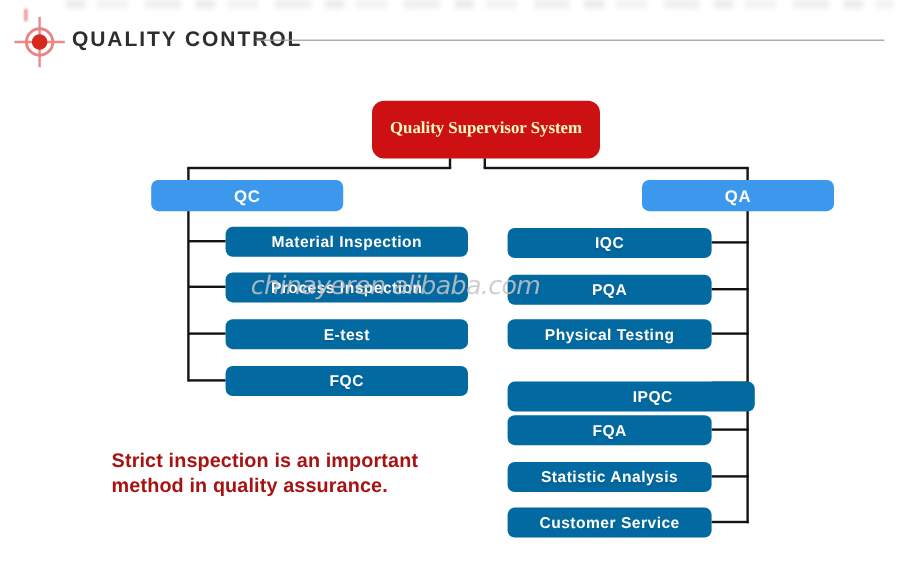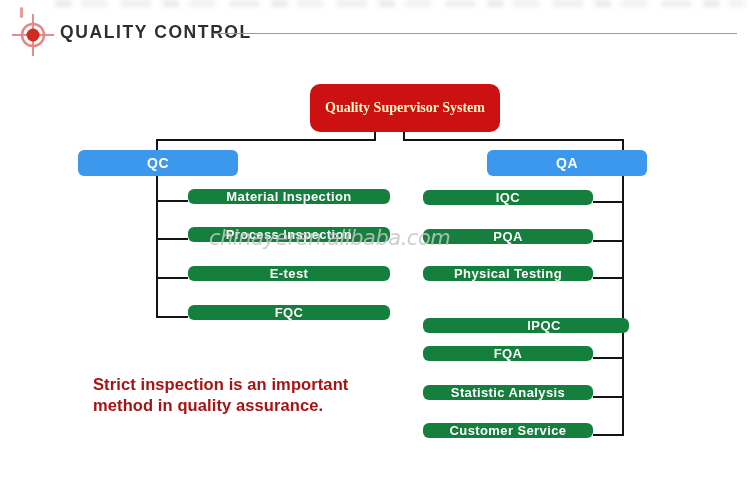--- a/index.html
+++ b/index.html
@@ -29,23 +29,24 @@
   
   .rootbox{
     position:absolute;left:310px;top:84px;width:190px;height:48px;background:#cd1112;
     border-radius:10px;display:flex;align-items:center;justify-content:center;
     color:#fef9c3;font-family:"Liberation Serif",serif;font-weight:bold;font-size:14px;
   }
   .bluebox{
     position:absolute;top:150px;width:160px;height:26px;background:#3b98ec;border-radius:6px;
     display:flex;align-items:center;justify-content:center;color:#fff;font-weight:bold;font-size:14px;
     letter-spacing:.5px;
+    margin-left:48px;
   }
   .graybox{
-    position:absolute;height:15px;background:#15803d;border-radius:6px;
+    position:absolute;height:25px;background:#0369a1;border-radius:6px;
     display:flex;align-items:center;justify-content:center;color:#fff;font-weight:bold;font-size:13px;
     letter-spacing:.4px;text-shadow:0 1px 1px rgba(0,0,0,.12);
   }
   .gleft{left:188px;width:202px;}
   .gright{left:423px;width:170px;}
   
   .ln{position:absolute;background:#141414;}
   
   .watermark{
     position:absolute;left:209px;top:226px;font-size:21px;letter-spacing:-.5px;

